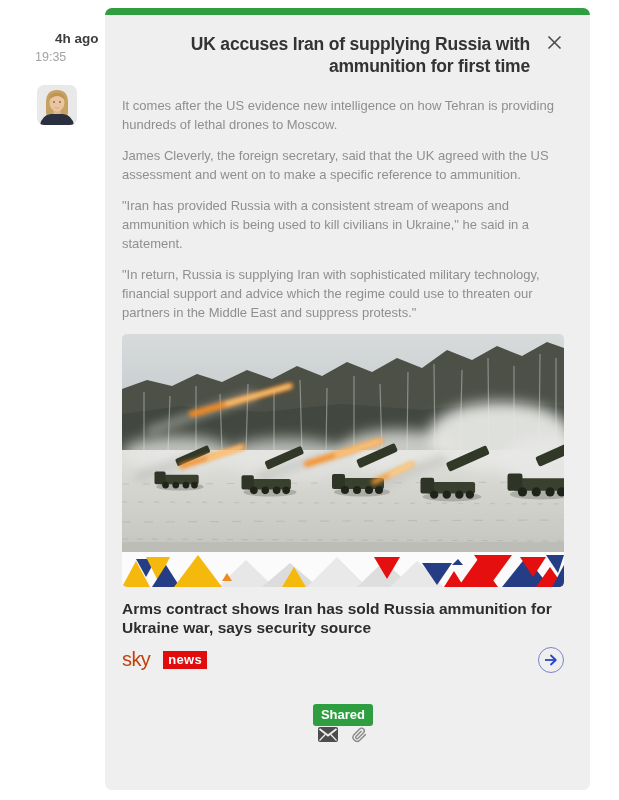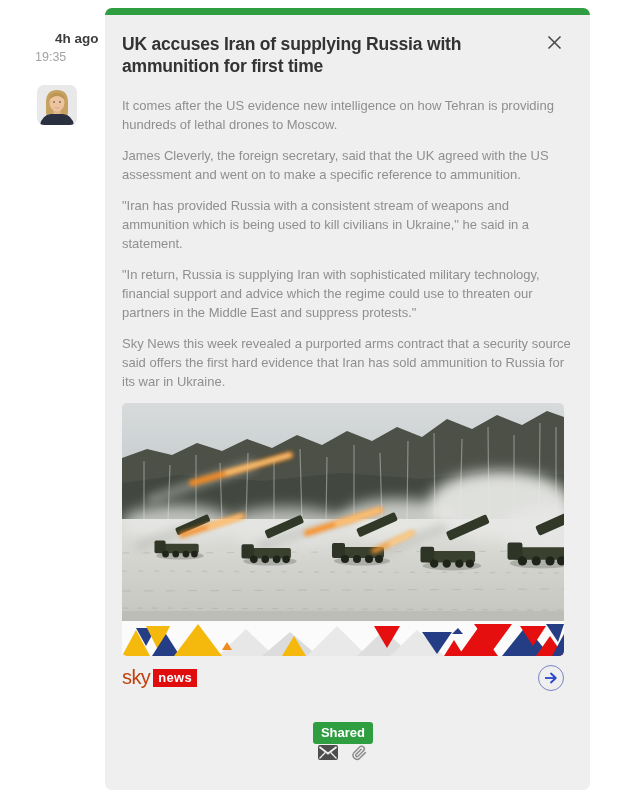--- a/index.html
+++ b/index.html
@@ -15,42 +15,42 @@
   .avatar svg{display:block;}
   
   .card{
     position:absolute;left:105px;top:8px;width:485px;height:782px;
     background:#efefef;border-radius:7px;box-sizing:border-box;
   }
   .accent-bar{height:7px;background:#2f9e41;border-radius:7px 7px 0 0;}
   .card-inner{position:relative;padding:18px 17px 0 17px;}
   .post-title{
     font-size:17.5px;font-weight:700;color:#333333;line-height:1.28;
-    letter-spacing:-0.2px;width:408px;margin:0;
+    letter-spacing:-0.2px;width:408px;margin:0;text-align:right;
   }
   .close-btn{
     position:absolute;top:18px;right:27px;width:18px;height:18px;cursor:pointer;
     display:flex;align-items:center;justify-content:center;background:none;border:none;padding:0;
   }
   .paras{margin-top:18px;}
   .paras p{font-size:13px;color:#8f8f8f;line-height:19px;margin:0 0 12px 0;}
   
   .media{width:442px;height:253px;border-radius:5px;overflow:hidden;margin-top:12px;}
   .media svg{display:block;}
   
   .link-title{
     margin-top:12px;font-size:15.5px;font-weight:600;color:#2d2d2d;
     line-height:19.5px;width:442px;cursor:pointer;
   }
   .logo-row{width:442px;margin-top:9px;display:flex;align-items:center;justify-content:space-between;}
   .sky-logo{display:flex;align-items:center;cursor:pointer;}
   .sky-word{font-size:20px;font-weight:400;color:#c2410c;letter-spacing:-0.6px;}
   .news-word{
     background:#e10d0d;color:#ffffff;font-size:13px;font-weight:700;
-    padding:1px 5px 2px 5px;margin-left:3px;letter-spacing:0.3px;
+    padding:1px 5px 2px 5px;margin-left:13px;letter-spacing:0.3px;
   }
   .arrow-btn{
     width:26px;height:26px;border-radius:50%;border:1.5px solid #7a84c8;background:transparent;
     display:flex;align-items:center;justify-content:center;cursor:pointer;box-sizing:border-box;padding:0;
   }
   
   .footer-row{width:442px;margin-top:31px;display:flex;align-items:center;justify-content:space-between;flex-direction:column;}
   .shared-badge{
     background:#2f9e41;color:#ffffff;font-size:13px;font-weight:700;
     padding:3px 8px 4px 8px;border-radius:3px;display:inline-block;
@@ -90,21 +90,20 @@
         <line x1="1.5" y1="1.5" x2="13.5" y2="13.5" stroke="#4a4a4a" stroke-width="1.6"></line>
         <line x1="13.5" y1="1.5" x2="1.5" y2="13.5" stroke="#4a4a4a" stroke-width="1.6"></line>
       </svg>
     </button>
 
     <div class="paras">
       <p>It comes after the US evidence new intelligence on how Tehran is providing hundreds of lethal drones to Moscow.</p>
       <p>James Cleverly, the foreign secretary, said that the UK agreed with the US assessment and went on to make a specific reference to ammunition.</p>
       <p>"Iran has provided Russia with a consistent stream of weapons and ammunition which is being used to kill civilians in Ukraine," he said in a statement.</p>
       <p>"In return, Russia is supplying Iran with sophisticated military technology, financial support and advice which the regime could use to threaten our partners in the Middle East and suppress protests."</p>
-      <p>Sky News this week revealed a purported arms contract that a security source said offers the first hard evidence that Iran has sold ammunition to Russia for its war in Ukraine.</p>
     </div>
 
     <div class="media">
       <svg width="442" height="218" viewBox="0 0 442 218">
         <defs>
           <linearGradient id="skyG" x1="0" y1="0" x2="0" y2="1">
             <stop offset="0" stop-color="#d7dbdc"></stop>
               <stop offset="1" stop-color="#c2c7c9"></stop>
           </linearGradient>
           <linearGradient id="gndG" x1="0" y1="0" x2="0" y2="1">
@@ -220,20 +219,21 @@
         <polygon points="336,35 356,7 376,35" fill="#e60f0f"></polygon>
         <polygon points="352,3 390,3 371,29" fill="#e60f0f"></polygon>
         <polygon points="380,35 404,5 428,35" fill="#253d85"></polygon>
         <polygon points="398,5 424,5 411,25" fill="#e60f0f"></polygon>
         <polygon points="414,35 428,15 442,35" fill="#e60f0f"></polygon>
         <polygon points="424,3 442,3 436,21" fill="#253d85"></polygon>
         <polygon points="430,35 442,13 442,35" fill="#253d85"></polygon>
       </svg>
     </div>
 
+    <div class="link-title">Arms contract shows Iran has sold Russia ammunition for Ukraine war, says security source</div>
 
     <div class="logo-row">
       <div class="sky-logo">
         <span class="sky-word">sky</span>
         <span class="news-word">news</span>
       </div>
       <button class="arrow-btn">
         <svg width="14" height="12" viewBox="0 0 14 12">
           <line x1="1" y1="6" x2="11" y2="6" stroke="#2b46c8" stroke-width="1.8"></line>
           <polyline points="7,1.5 11.8,6 7,10.5" fill="none" stroke="#2b46c8" stroke-width="1.8" stroke-linejoin="round" stroke-linecap="round"></polyline>

